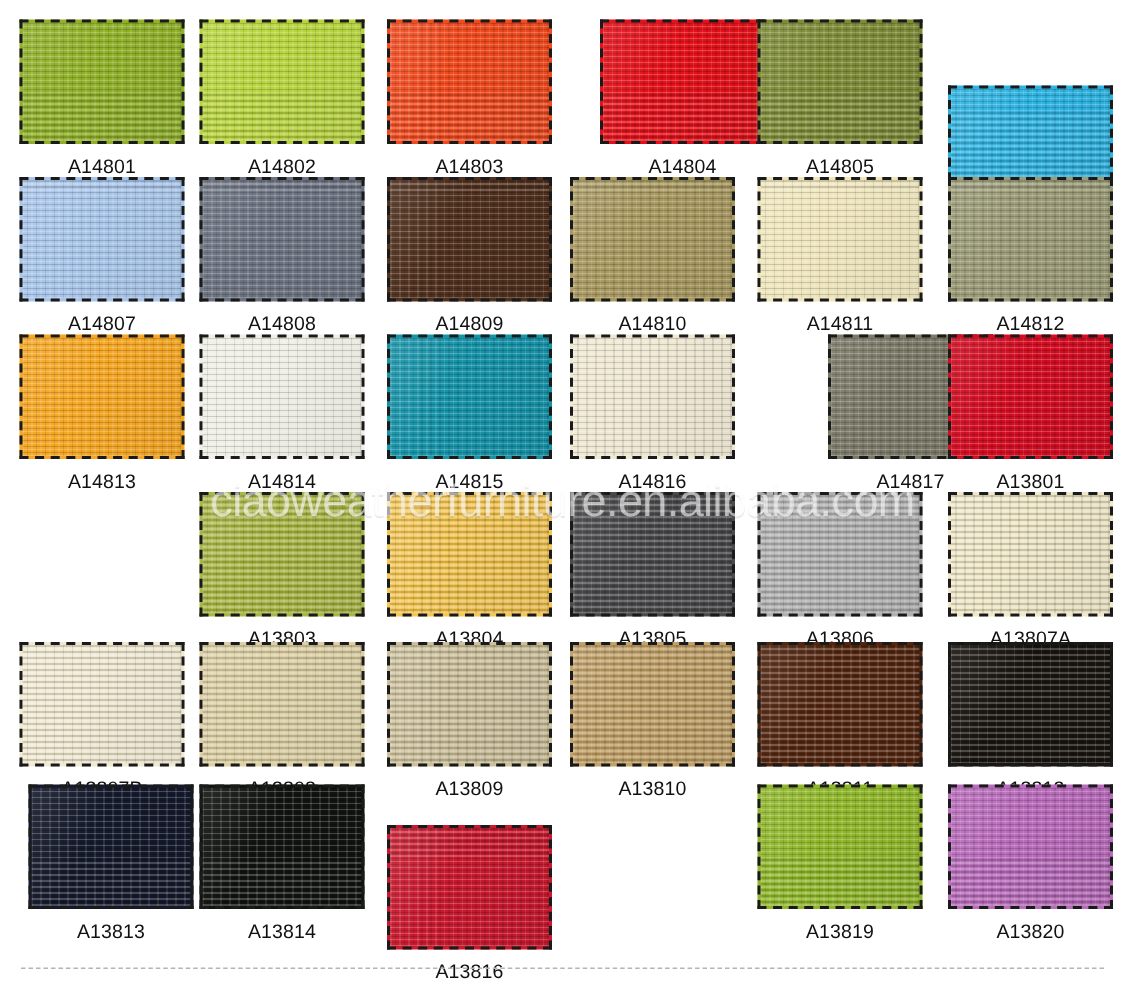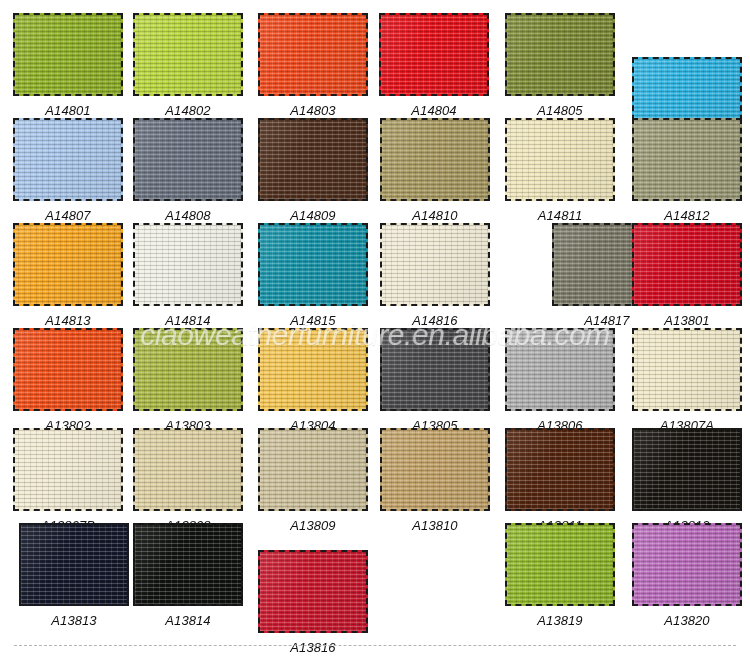--- a/index.html
+++ b/index.html
@@ -15,21 +15,20 @@
     overflow: hidden;
     font-family: "Liberation Sans", sans-serif;
     -webkit-font-smoothing: antialiased;
   }
 
   #chart-root {
     position: absolute;
     left: 0; top: 0;
     width: 750px;
     height: 659px;
-    font-style: italic;
   }
 
   .swatch-grid {
     position: absolute;
     left: 0;
     top: 0;
     width: 750px;
     height: 640px;
   }
 
@@ -148,21 +147,21 @@
         </div>
         <div class="swatch-label">A14802</div>
       </div>
       <div class="swatch-cell" style="left: 258px; top: 13px;">
         <div class="swatch-chip" style="background: rgb(240, 74, 30); width: 106px; height: 79px; border-style: dashed; border-color: rgb(26, 26, 26);">
           <div class="weave"></div>
           <div class="sheen"></div>
         </div>
         <div class="swatch-label">A14803</div>
       </div>
-      <div class="swatch-cell" style="left: 379px; top: 13px;">
+      <div class="swatch-cell" style="left: 400px; top: 13px;">
         <div class="swatch-chip" style="background: rgb(228, 17, 26); width: 106px; height: 79px; border-style: dashed; border-color: rgb(26, 26, 26);">
           <div class="weave"></div>
           <div class="sheen"></div>
         </div>
         <div class="swatch-label">A14804</div>
       </div>
       <div class="swatch-cell" style="left: 505px; top: 13px;">
         <div class="swatch-chip" style="background: rgb(125, 138, 54); width: 106px; height: 79px; border-style: dashed; border-color: rgb(26, 26, 26);">
           <div class="weave"></div>
           <div class="sheen"></div>
@@ -253,27 +252,20 @@
         </div>
         <div class="swatch-label">A14817</div>
       </div>
       <div class="swatch-cell" style="left: 632px; top: 223px;">
         <div class="swatch-chip" style="background: rgb(211, 13, 34); width: 106px; height: 79px; border-style: dashed; border-color: rgb(26, 26, 26);">
           <div class="weave"></div>
           <div class="sheen"></div>
         </div>
         <div class="swatch-label">A13801</div>
       </div>
-      <div class="swatch-cell" style="left: 13px; top: 328px;">
-        <div class="swatch-chip" style="background: rgb(240, 78, 24); width: 106px; height: 79px; border-style: dashed; border-color: rgb(26, 26, 26);">
-          <div class="weave"></div>
-          <div class="sheen"></div>
-        </div>
-        <div class="swatch-label">A13802</div>
-      </div>
       <div class="swatch-cell" style="left: 133px; top: 328px;">
         <div class="swatch-chip" style="background: rgb(168, 182, 68); width: 106px; height: 79px; border-style: dashed; border-color: rgb(26, 26, 26);">
           <div class="weave"></div>
           <div class="sheen"></div>
         </div>
         <div class="swatch-label">A13803</div>
       </div>
       <div class="swatch-cell" style="left: 258px; top: 328px;">
         <div class="swatch-chip" style="background: rgb(244, 198, 83); width: 106px; height: 79px; border-style: dashed; border-color: rgb(26, 26, 26);">
           <div class="weave"></div>

